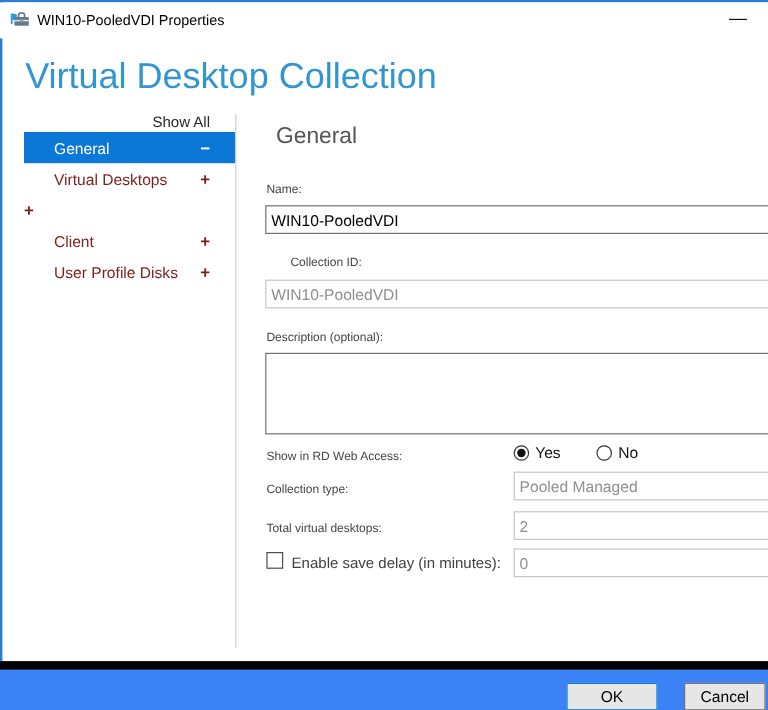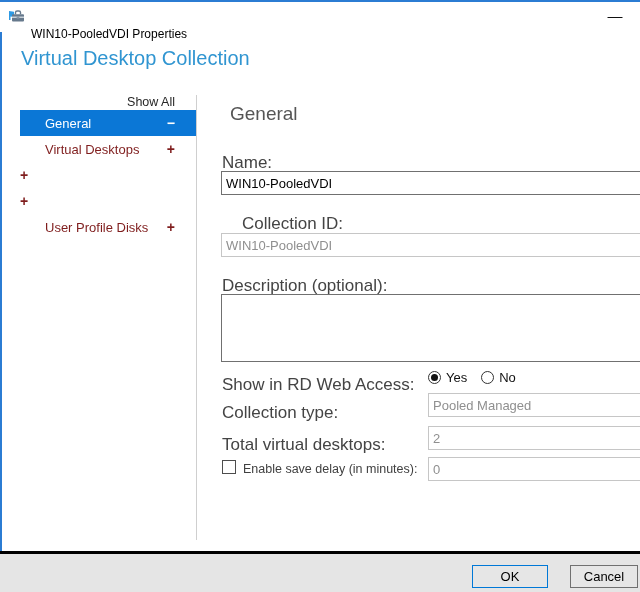--- a/index.html
+++ b/index.html
@@ -11,41 +11,41 @@
     overflow:hidden;
     color:#000;
   }
   
   #border-top  { position:absolute; left:0; top:0; width:640px; height:2px; background:#2b7cd3; }
   #border-left { position:absolute; left:0; top:0; width:2px; height:592px; background:#2b7cd3; }
 
   
   #titlebar { position:absolute; left:0; top:2px; width:640px; height:30px; background:#fff; }
   #titlebar-icon { position:absolute; left:8px; top:6px; width:17px; height:17px; }
-  #window-title { position:absolute; left:31px; top:8px; font-size:12px; color:#000; white-space:nowrap;margin-top:17px; }
+  #window-title { position:absolute; left:31px; top:8px; font-size:12px; color:#000; white-space:nowrap; }
   #minimize-button { position:absolute; left:598px; top:2px; width:34px; height:24px;
     text-align:center; font-size:15px; line-height:24px; color:#111; cursor:default; }
 
   
-  #page-heading { position:absolute; left:21px; top:47px; font-size:20px; font-weight:300;
+  #page-heading { position:absolute; left:21px; top:47px; font-size:30px; font-weight:300;
     color:#3095d1; letter-spacing:0px; white-space:nowrap; }
 
   
   #show-all-link { position:absolute; left:90px; top:95px; width:85px; text-align:right;
     font-size:12.5px; color:#262626; cursor:pointer; }
   #sidebar-nav { position:absolute; left:20px; top:110px; width:176px; }
   .nav-item { height:26px; display:flex; align-items:center; font-size:13px; color:#7f1d1d; cursor:pointer; }
   .nav-item .nav-label { padding-left:25px; flex:1; white-space:nowrap; }
   .nav-item .nav-glyph { padding-right:21px; font-weight:bold; font-size:14px; }
   .nav-item.selected { background:#0b77d6; color:#ffffff; }
   #v-separator { position:absolute; left:196px; top:95px; width:1px; height:445px; background:#cfcfcf; }
 
   
   #section-heading { position:absolute; left:230px; top:103px; font-size:19px; font-weight:400; color:#555; }
-  .field-label { position:absolute; font-size:17px; color:#444; white-space:nowrap; }
+  .field-label { position:absolute; font-size:10px; color:#444; white-space:nowrap; }
   #label-name           { left:222px; top:153px; }
   #label-collection-id  { left:222px; top:214px;margin-left:20px; }
   #label-description    { left:222px; top:276px; }
   #label-rdweb          { left:222px; top:375px; }
   #label-collection-type{ left:222px; top:403px; }
   #label-total          { left:222px; top:435px; }
   #label-savedelay      { position:absolute; left:243px; top:462px; font-size:12.5px; color:#404040; white-space:nowrap; }
 
   .text-input, .text-area {
     position:absolute; font-family:"Liberation Sans", sans-serif; font-size:13px;
@@ -56,38 +56,38 @@
     border-color:#c6c6c6; color:#8f8f8f; background:#fff; -webkit-text-fill-color:#8f8f8f;
   }
   #input-name            { left:221px; top:171px; width:430px; }
   #input-collection-id   { left:221px; top:233px; width:430px; }
   #textarea-description  { left:221px; top:294px; width:430px; height:68px; resize:none; padding:2px 4px; }
   #input-collection-type { left:428px; top:393px; width:222px; }
   #input-total           { left:428px; top:426px; width:222px; }
   #input-savedelay       { left:428px; top:457px; width:222px; }
 
   
-  #radio-group { position:absolute; left:428px; top:370px; display:flex; align-items:flex-start; font-size:13px; color:#111; }
+  #radio-group { position:absolute; left:428px; top:370px; display:flex; align-items:flex-start; font-size:13px; color:#111;gap:16px; }
   .radio-option { display:flex; align-items:center; margin-right:14px; cursor:pointer; }
   .radio-option input[type=radio] {
     appearance:none; -webkit-appearance:none; width:13px; height:13px; border:1px solid #333;
     border-radius:50%; margin:0 5px 0 0; background:#fff; position:relative; cursor:pointer;
   }
   .radio-option input[type=radio]:checked::before {
     content:""; position:absolute; left:2px; top:2px; width:7px; height:7px; border-radius:50%; background:#111;
   }
   
   #checkbox-savedelay {
     appearance:none; -webkit-appearance:none; position:absolute; left:222px; top:460px;
     width:14px; height:14px; border:1px solid #4d4d4d; background:#fff; cursor:pointer;
   }
 
   
   #footer { position:absolute; left:0; top:551px; width:640px; height:41px;
-    background:#e5e5e5; border-top:3px solid #000000; }
+    background:#3b82f6; border-top:7px solid #000000; }
   .dlg-button { position:absolute; height:23px; font-family:"Liberation Sans", sans-serif;
     font-size:13px; background:#e6e6e6; color:#000; cursor:pointer; }
   #ok-button     { left:472px; top:11px; width:76px; border:1px solid #0078d7; }
   #cancel-button { left:570px; top:11px; width:68px; border:1px solid #707070; }
 </style>
 </head>
 <body>
 
 <div id="border-top"></div>
 <div id="border-left"></div>
@@ -114,20 +114,21 @@
     <span class="nav-glyph">−</span>
   </div>
   <div class="nav-item">
     <span class="nav-label">Virtual Desktops</span>
     <span class="nav-glyph">+</span>
   </div>
   <div class="nav-item">
     <span class="nav-glyph">+</span>
   </div>
   <div class="nav-item">
+    <span class="nav-label">Client</span>
     <span class="nav-glyph">+</span>
   </div>
   <div class="nav-item">
     <span class="nav-label">User Profile Disks</span>
     <span class="nav-glyph">+</span>
   </div>
 </div>
 
 <div id="v-separator"></div>
 

